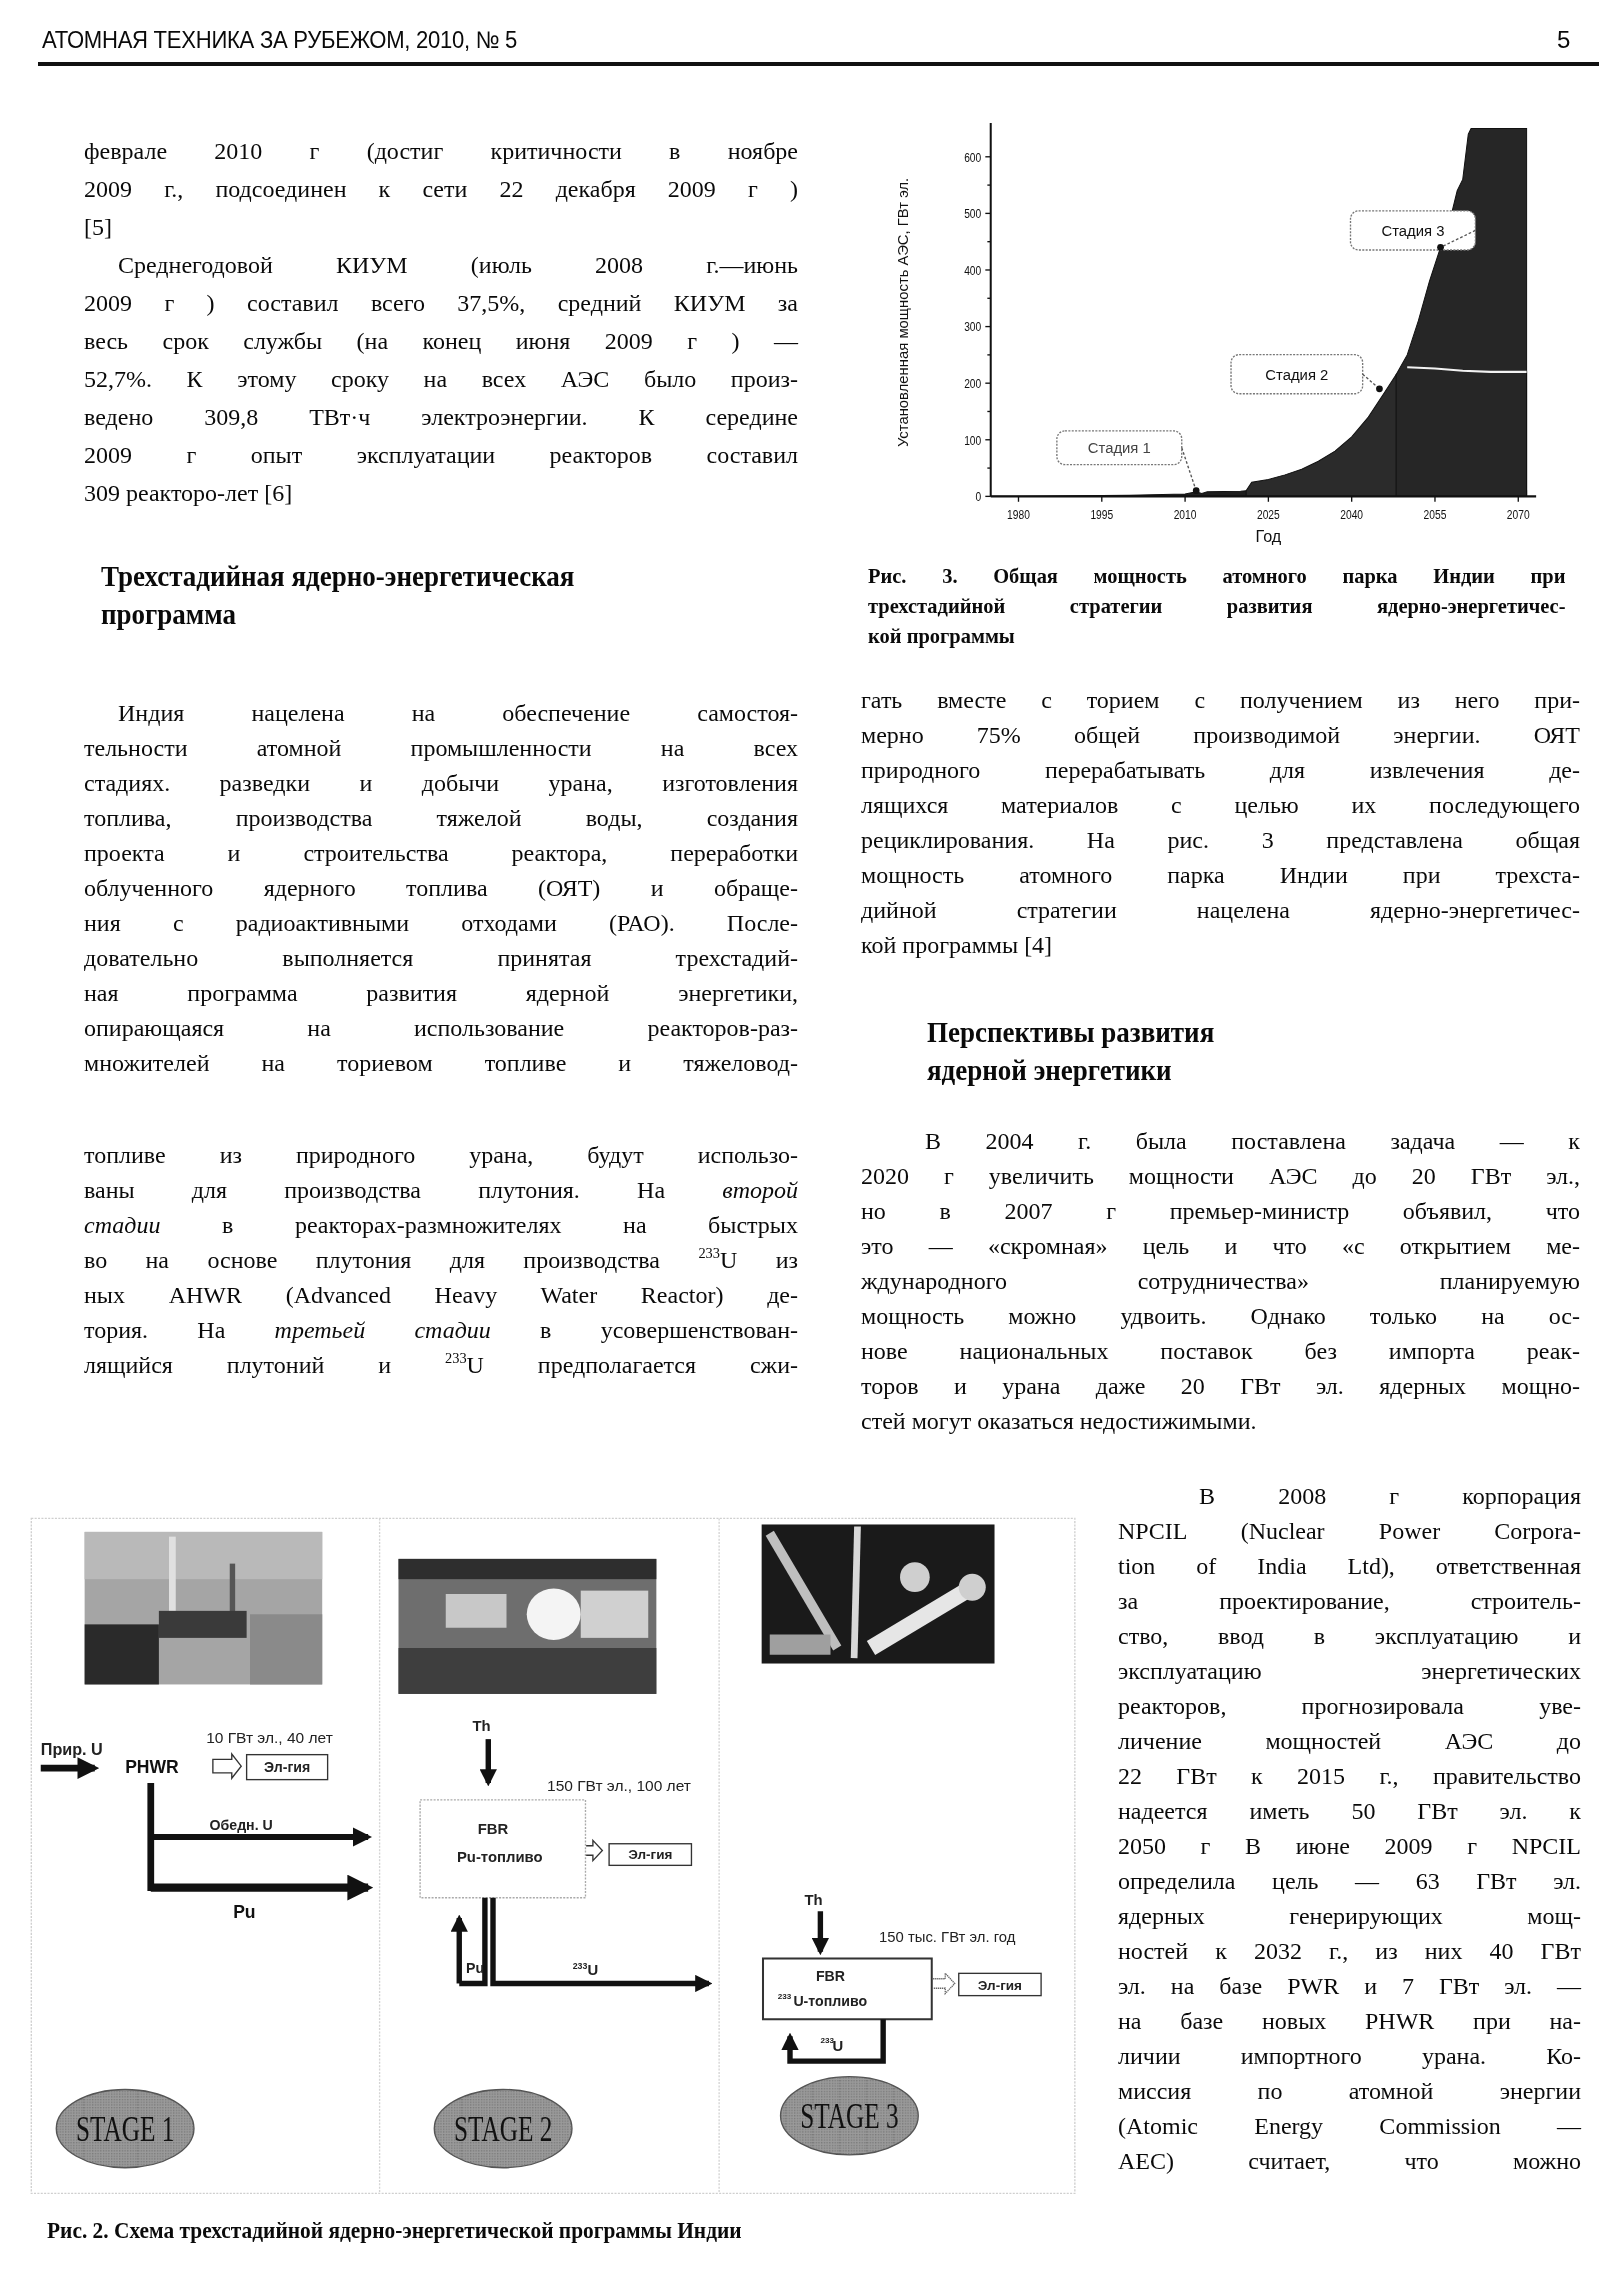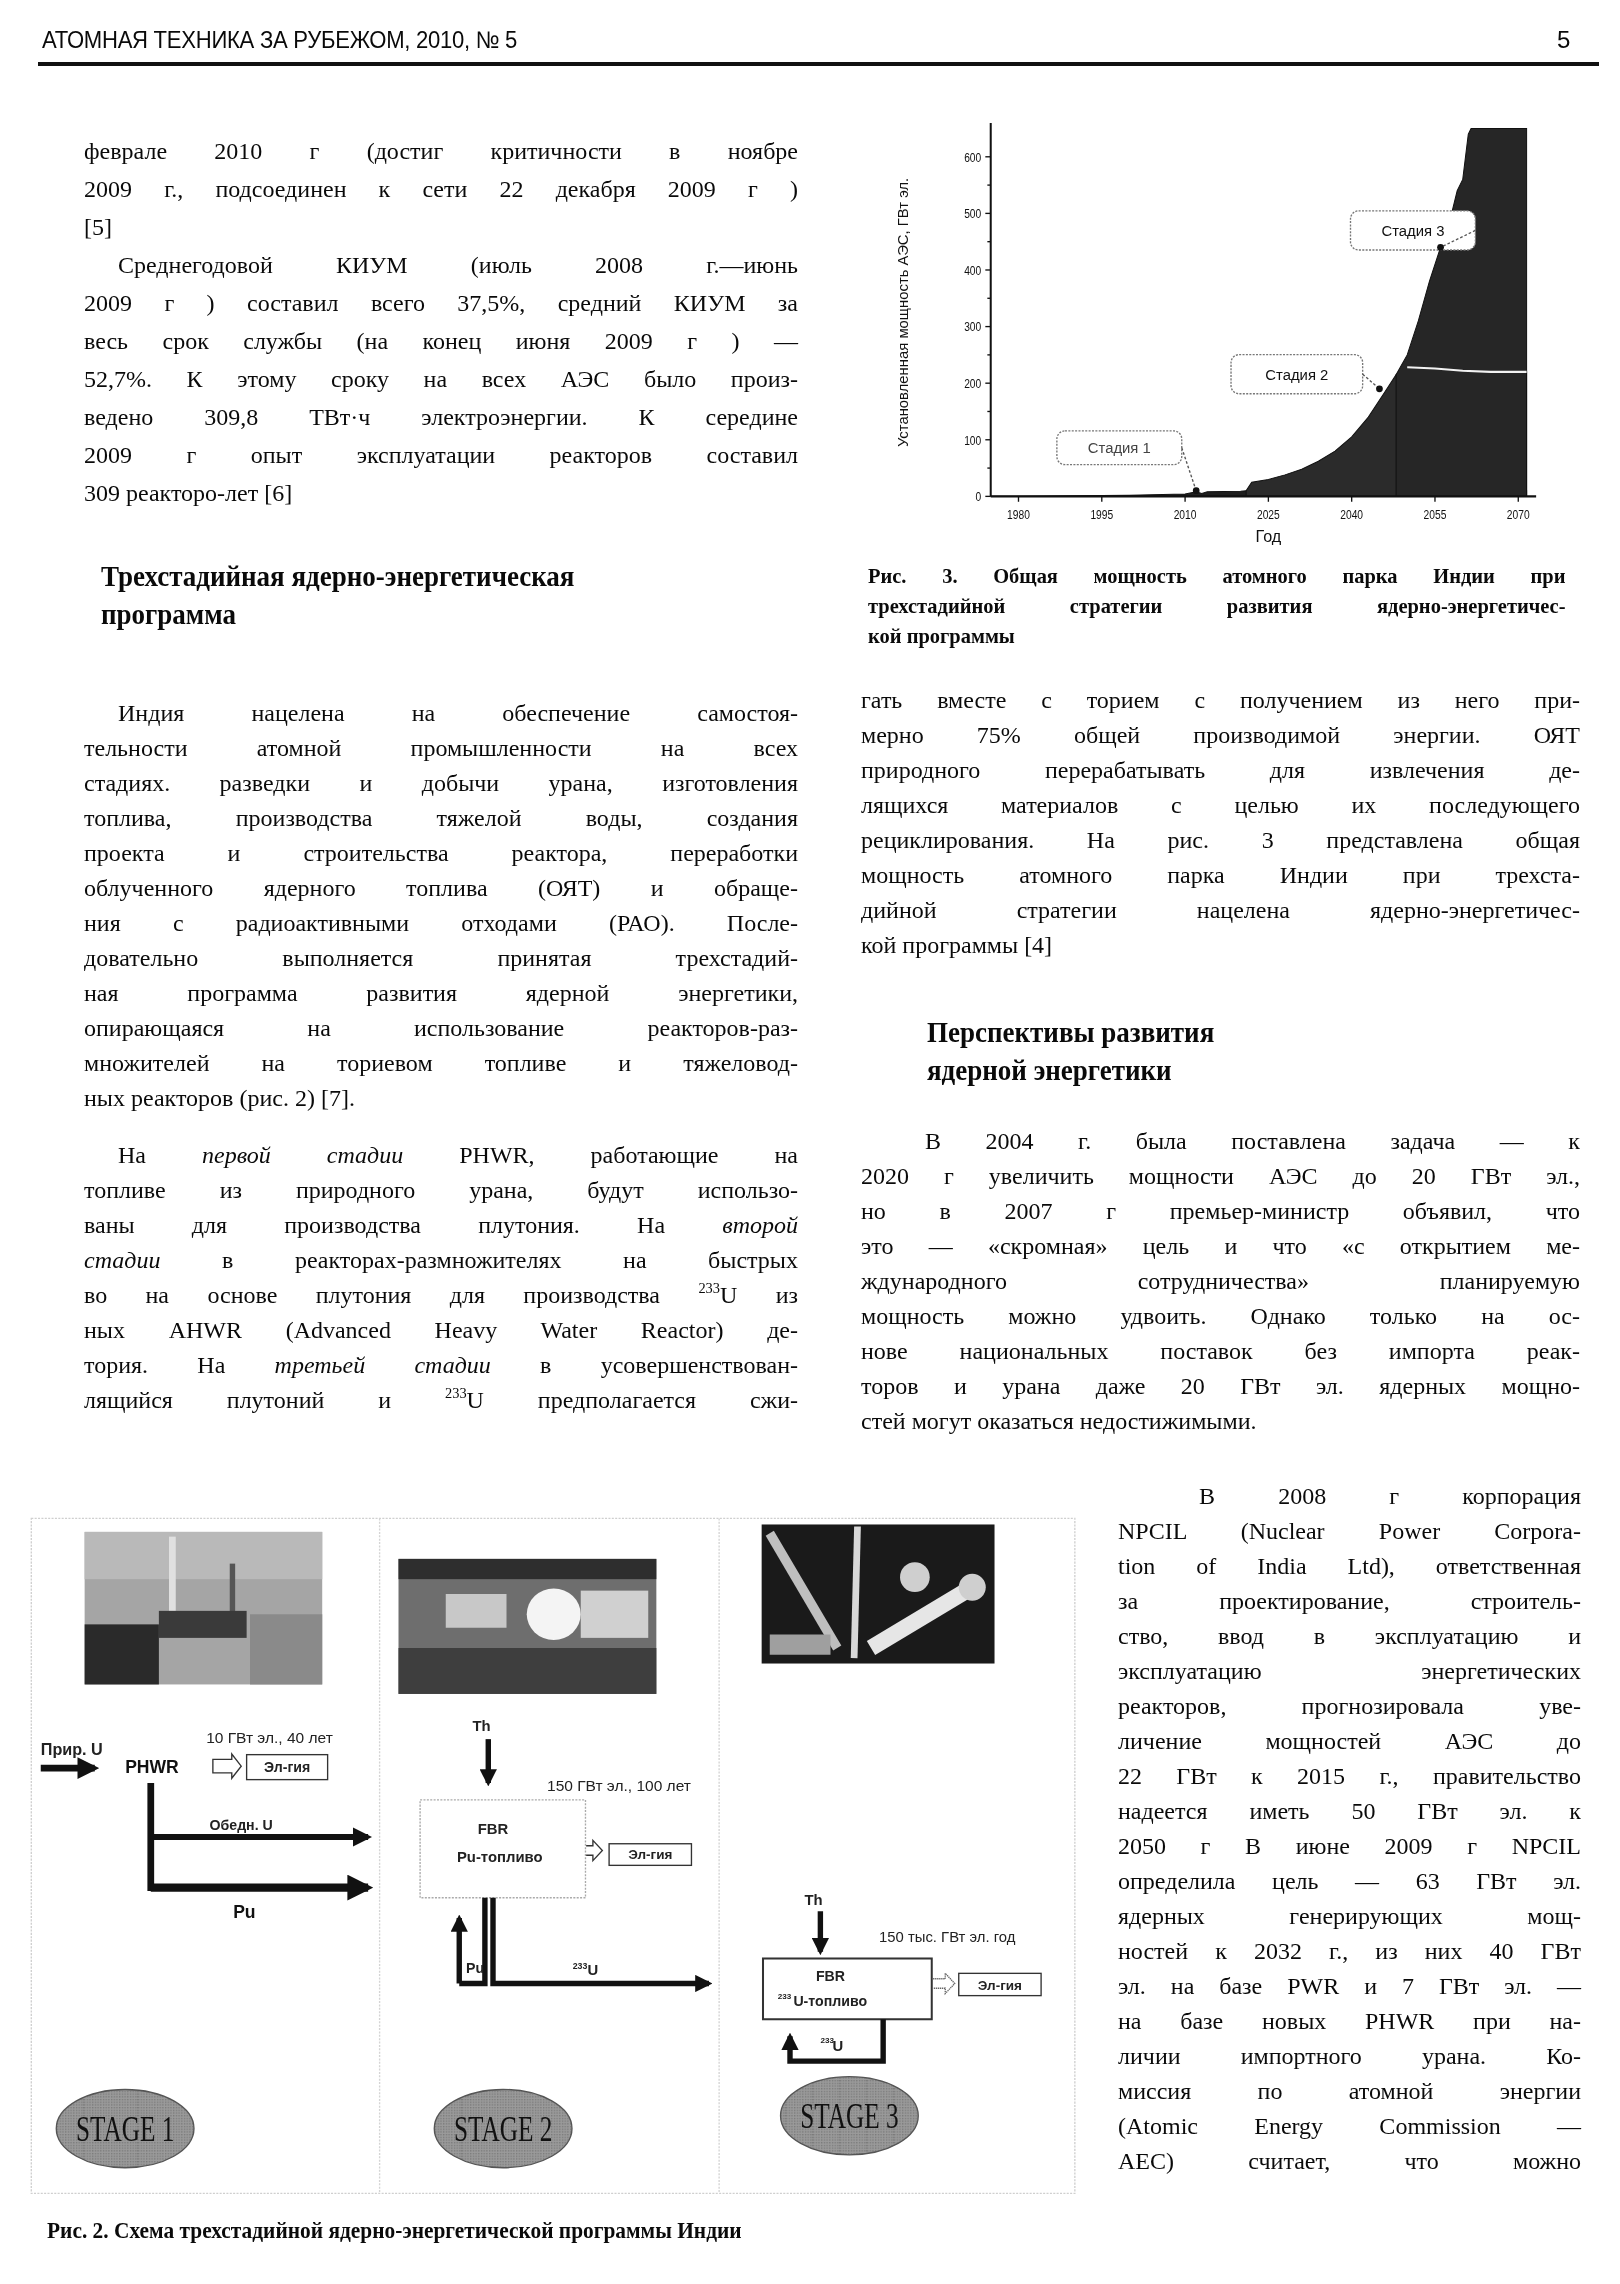--- a/index.html
+++ b/index.html
@@ -52,25 +52,23 @@
   <span class="text-line">тельности атомной промышленности на всех</span>
   <span class="text-line">стадиях. разведки и добычи урана, изготовления</span>
   <span class="text-line">топлива, производства тяжелой воды, создания</span>
   <span class="text-line">проекта и строительства реактора, переработки</span>
   <span class="text-line">облученного ядерного топлива (ОЯТ) и обраще-</span>
   <span class="text-line">ния с радиоактивными отходами (РАО). После-</span>
   <span class="text-line">довательно выполняется принятая трехстадий-</span>
   <span class="text-line">ная программа развития ядерной энергетики,</span>
   <span class="text-line">опирающаяся на использование реакторов-раз-</span>
   <span class="text-line">множителей на ториевом топливе и тяжеловод-</span>
-  <span style="display:block">ных реакторов (рис. 2) [7].</span>
 </div>
 
 <div class="abs col" style="left:84px; top:1138px; width:714px; line-height:35px;">
-  <span class="text-line" style="padding-left:34px"><span>На </span><i>первой стадии</i><span> PHWR, работающие на</span></span>
   <span class="text-line">топливе из природного урана, будут использо-</span>
   <span class="text-line"><span>ваны для производства плутония. На </span><i>второй</i></span>
   <span class="text-line"><i>стадии</i><span> в реакторах-размножителях на быстрых</span></span>
   <span class="text-line"><span>во на основе плутония для производства </span><sup>233</sup><span>U из</span></span>
   <span class="text-line">ных AHWR (Advanced Heavy Water Reactor) де-</span>
   <span class="text-line"><span>тория. На </span><i>третьей стадии</i><span> в усовершенствован-</span></span>
   <span class="text-line"><span>лящийся плутоний и </span><sup>233</sup><span>U предполагается сжи-</span></span>
 </div>
 
 <svg class="abs" id="chart" style="left:871px; top:115px;" width="743" height="432" viewBox="0 0 1100 640">

